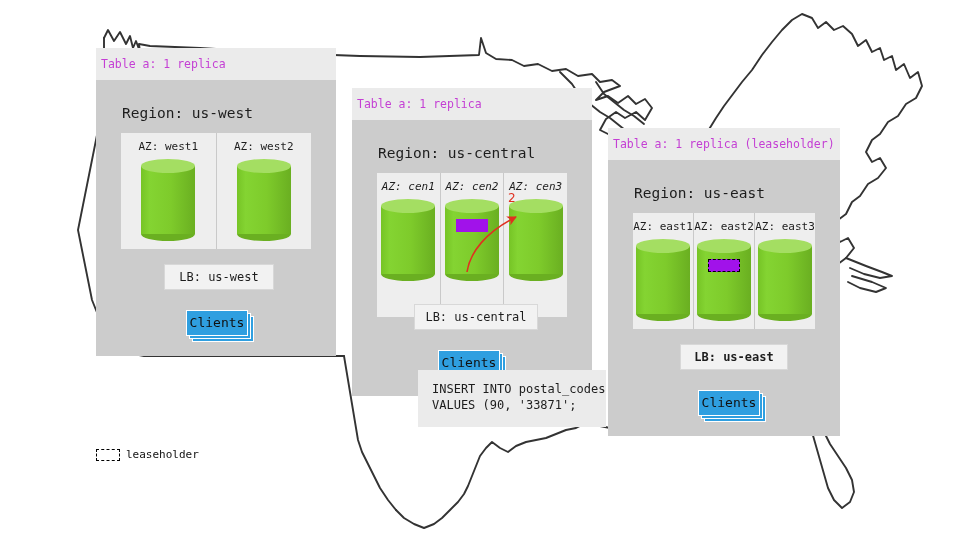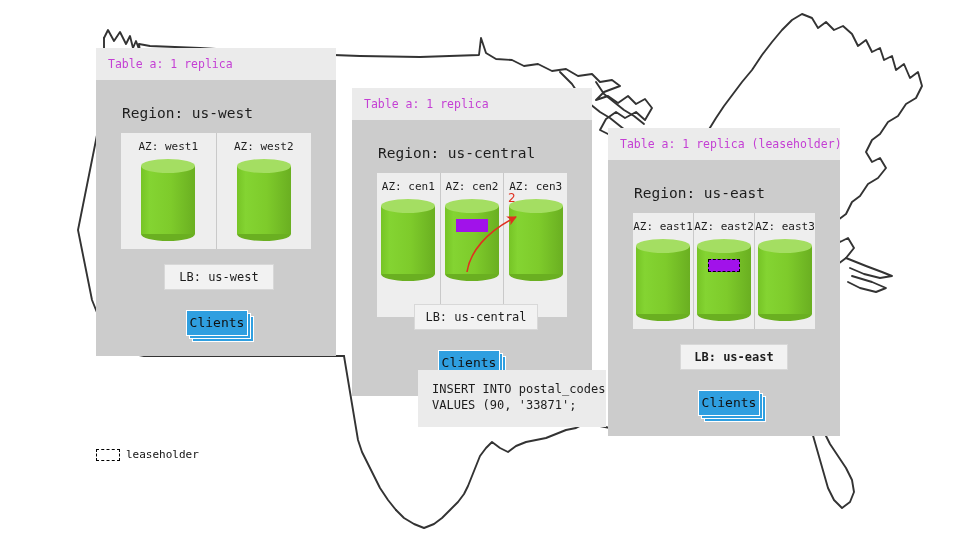--- a/index.html
+++ b/index.html
@@ -28,21 +28,21 @@
   
   .region-panel {
     position: absolute;
     z-index: 2;
   }
   .table-header {
     background: #ebebeb;
     color: #c43fd4;
     font-size: 11.5px;
     line-height: 1.1;
-    padding: 10px 12px 9px 12px;
+    padding: 10px 12px 9px 5px;
     white-space: nowrap;
     letter-spacing: 0px;
   }
   .region-body {
     background: #cccccc;
     padding: 12px;
     position: relative;
   }
   .region-title {
     color: #1d1d1d;
@@ -327,21 +327,21 @@
         </div>
       </div>
     </div>
   </div>
 
   <div class="region-panel" style="left:352px; top:88px; width:240px;">
     <div class="table-header">Table a: 1 replica</div>
     <div class="region-body" style="height:252px;">
       <div class="region-title">Region: us-central</div>
 
-      <div class="az-row" style="height:144px;">
+      <div class="az-row" style="height:144px;font-style:italic;">
         <div class="az-cell">
           <span class="az-label">AZ: cen1</span>
           <div class="cyl-wrap" style="width:54px; height:82px;">
             <div class="cyl">
               <div class="cyl-bot"></div>
               <div class="cyl-body"></div>
               <div class="cyl-top"></div>
             </div>
           </div>
         </div>

